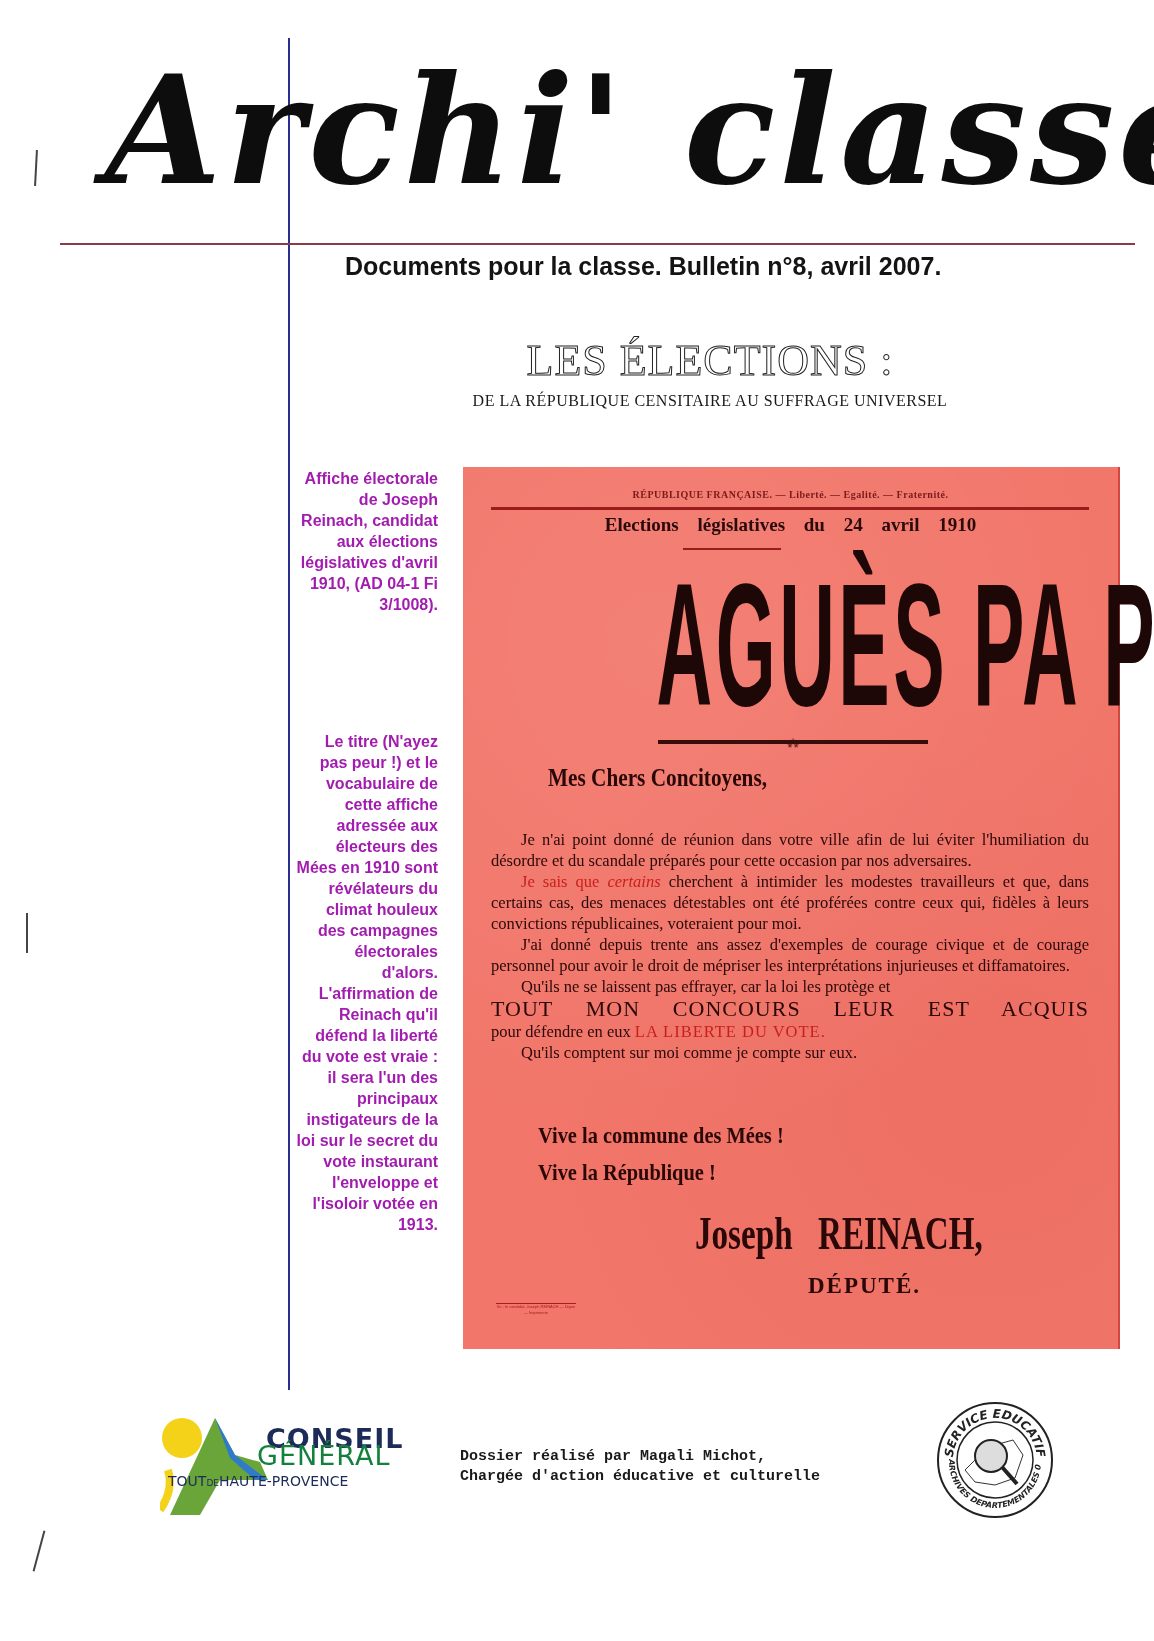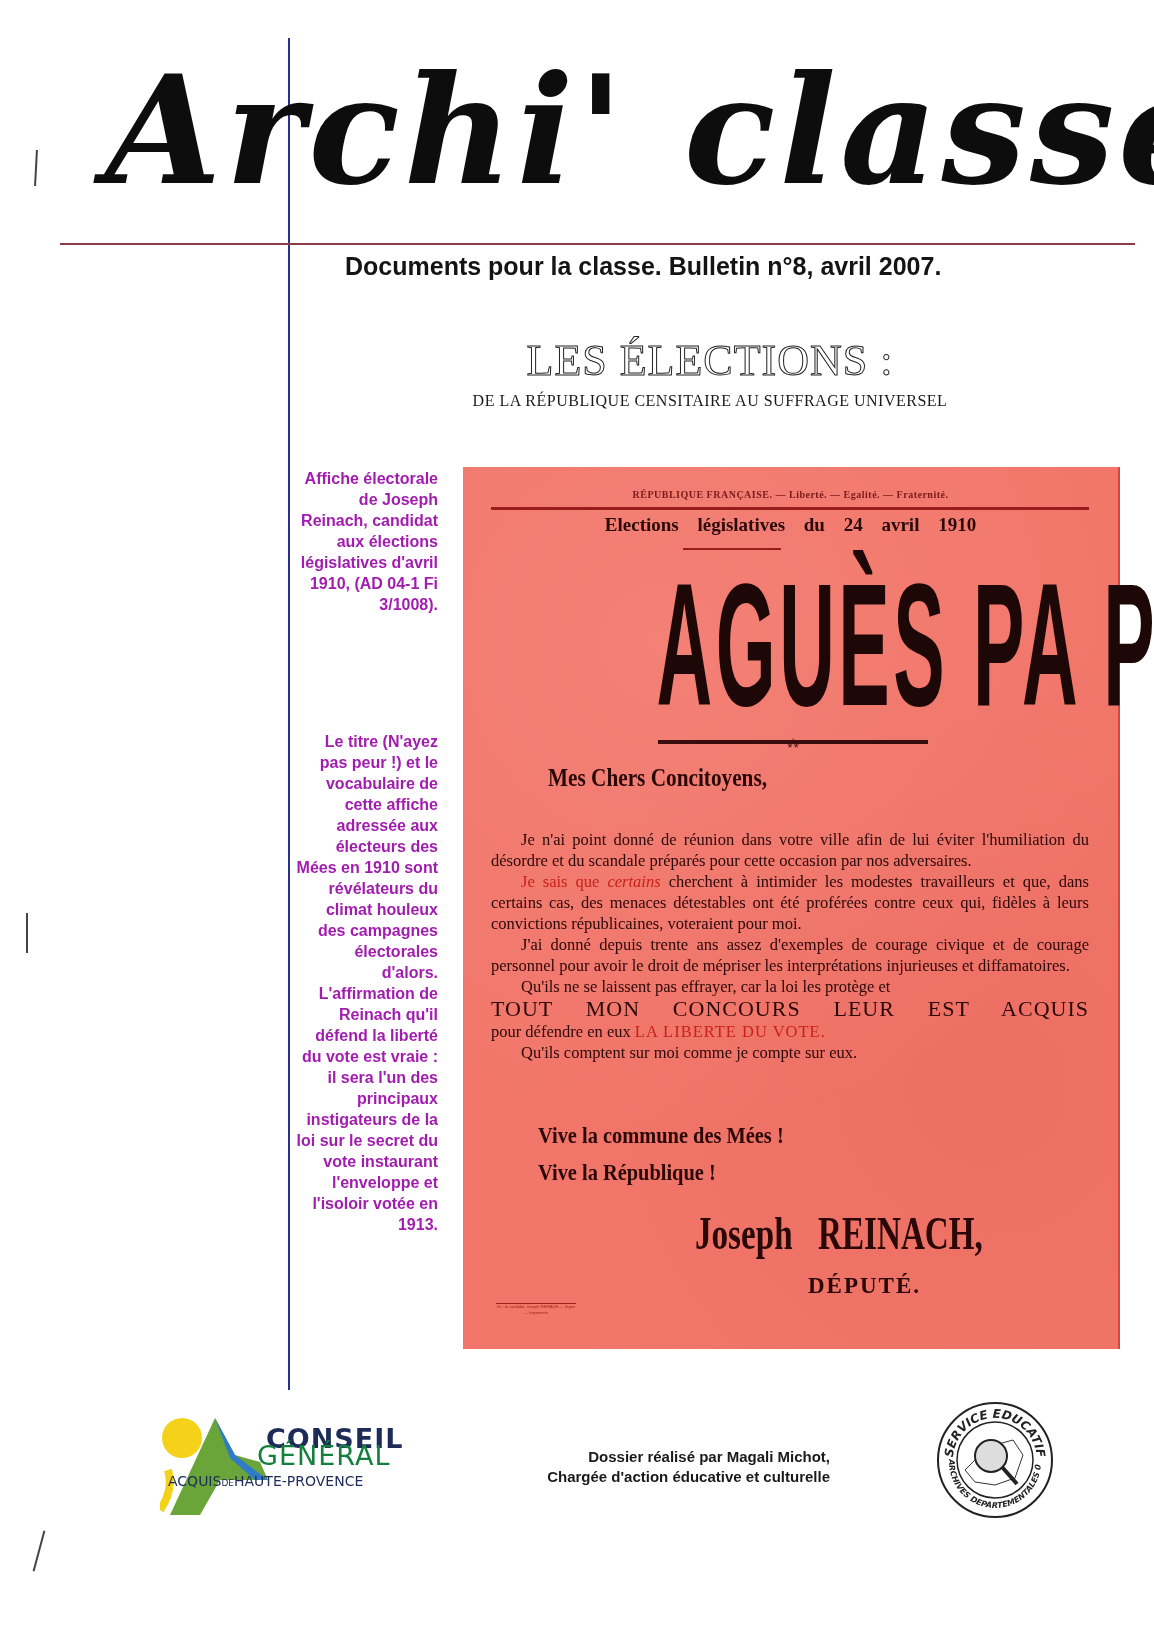--- a/index.html
+++ b/index.html
@@ -34,21 +34,21 @@
   .v1{top:655px;}
   .v2{top:692px;}
   .p-sign{left:232px;top:740px;font-family:"Liberation Serif",serif;font-weight:bold;font-size:46px;color:#2a0808;transform:scaleX(0.72);transform-origin:left;white-space:nowrap;word-spacing:24px;}
   .p-depute{left:345px;top:806px;font-family:"Liberation Serif",serif;font-weight:bold;font-size:23px;letter-spacing:2px;color:#2a0808;}
   .p-foot{left:33px;top:836px;width:80px;font-size:4px;line-height:6px;color:#a51f1f;text-align:center;border-top:1px solid #a51f1f;}
   .logo{left:160px;top:1410px;width:240px;height:110px;}
   .logo-text1{left:106px;top:13px;font-family:"DejaVu Sans",sans-serif;font-size:27px;font-weight:bold;color:#1c2b57;letter-spacing:1px;}
   .logo-text2{left:97px;top:30px;font-family:"DejaVu Sans",sans-serif;font-size:27px;color:#15803d;letter-spacing:1px;}
   .logo-text3{left:8px;top:63px;font-family:"DejaVu Sans",sans-serif;font-size:14px;color:#1c2b57;white-space:nowrap;}
   .logo-text3 small{font-size:9px;}
-  .credit{left:460px;top:1447px;width:370px;text-align:right;font-family:Liberation Sans, sans-serif;font-weight:bold;font-size:15px;line-height:20px;color:#1a1a1a;}
+  .credit{left:460px;top:1447px;width:370px;text-align:left;font-family:Liberation Mono, monospace;font-weight:bold;font-size:15px;line-height:20px;color:#1a1a1a;}
   .stamp{left:935px;top:1400px;width:120px;height:120px;}
 </style>
 </head>
 <body>
 
 <div class="abs scan-mark" style="left:35px;top:150px;height:36px;transform:rotate(3deg);"></div>
 <div class="abs scan-mark" style="left:26px;top:913px;height:40px;"></div>
 <div class="abs scan-mark" style="left:38px;top:1530px;height:42px;transform:rotate(15deg);"></div>
 
 <div class="abs vline"></div>
@@ -92,21 +92,21 @@
 
 <div class="abs logo">
   <svg class="abs" style="left:0;top:0" width="110" height="110" viewBox="0 0 110 110">
     <circle cx="22" cy="28" r="20" fill="#f5d21a"></circle>
     <path d="M10 105 L55 8 L75 45 L100 52 L108 70 L60 70 L40 105 Z" fill="#6aa53a"></path>
     <path d="M55 8 L75 45 L108 70 L95 70 L70 48 Z" fill="#2f7bc7"></path>
     <path d="M8 60 Q14 80 0 100" stroke="#f5d21a" stroke-width="8" fill="none"></path>
   </svg>
   <div class="abs logo-text1">CONSEIL</div>
   <div class="abs logo-text2">GÉNÉRAL</div>
-  <div class="abs logo-text3"><span>ACQUIS</span><small>DE</small><span>HAUTE-PROVENCE</span></div>
+  <div class="abs logo-text3"><span>TOUT</span><small>DE</small><span>HAUTE-PROVENCE</span></div>
 </div>
 
 <div class="abs credit">
   <div>Dossier réalisé par Magali Michot,</div>
   <div>Chargée d'action éducative et culturelle</div>
 </div>
 
 <div class="abs stamp">
   <svg width="120" height="120" viewBox="0 0 120 120">
     <defs>

